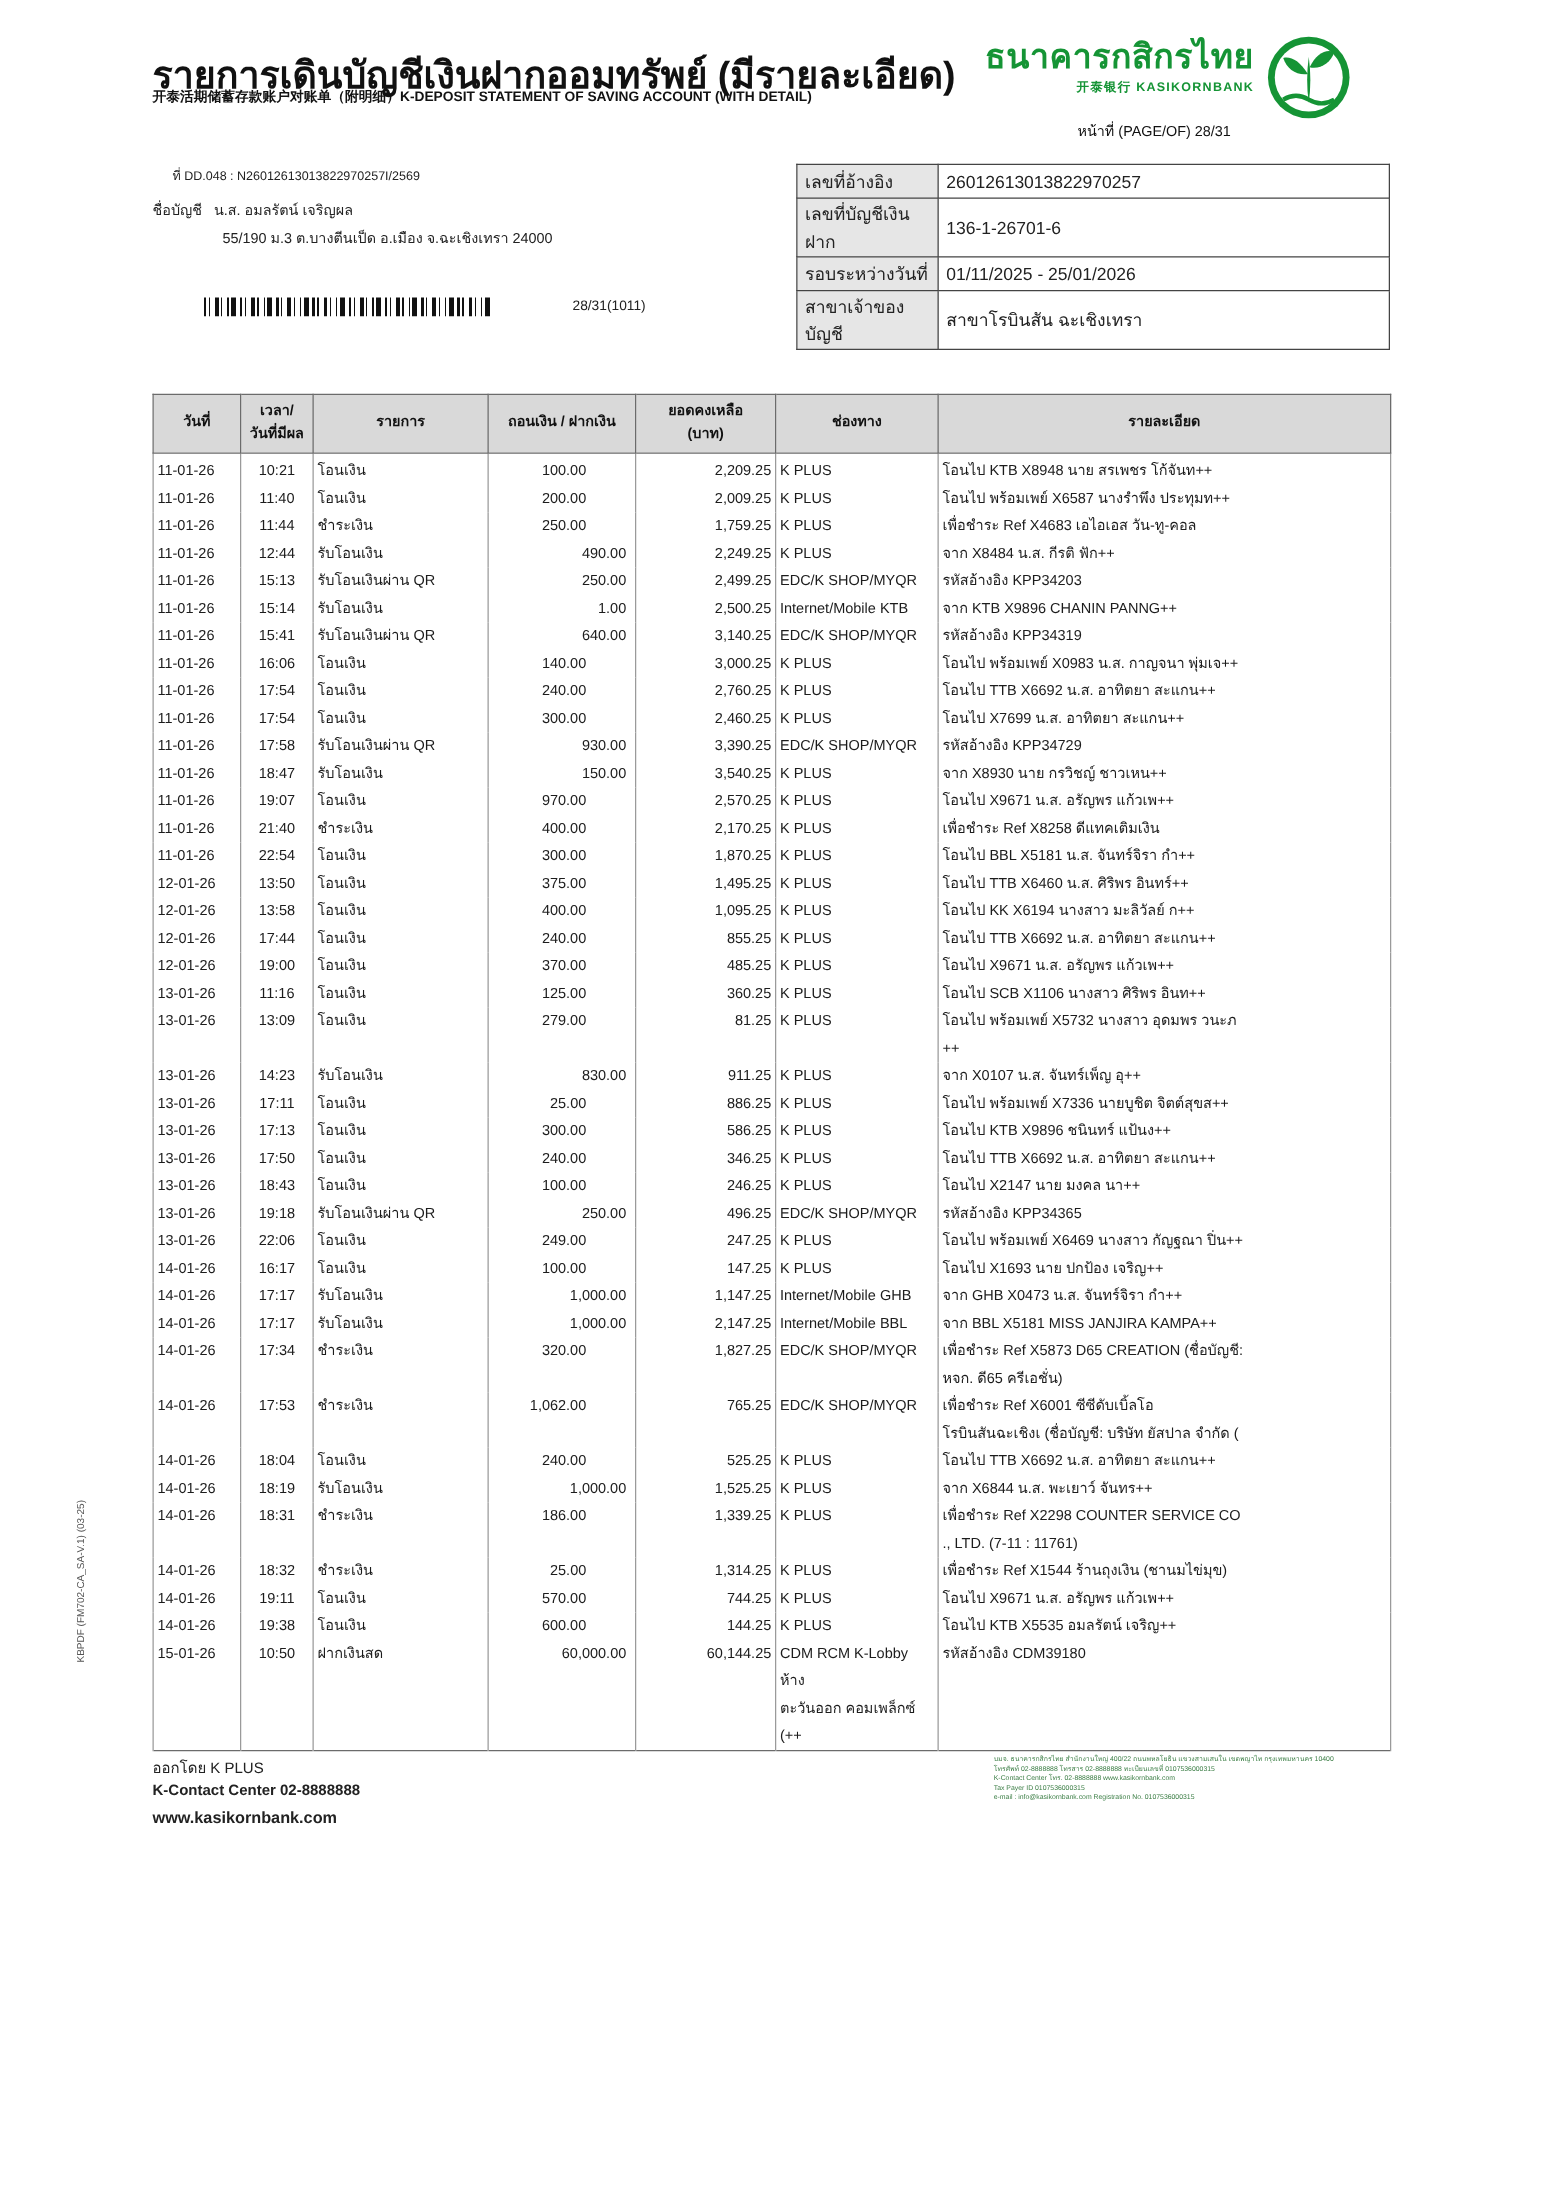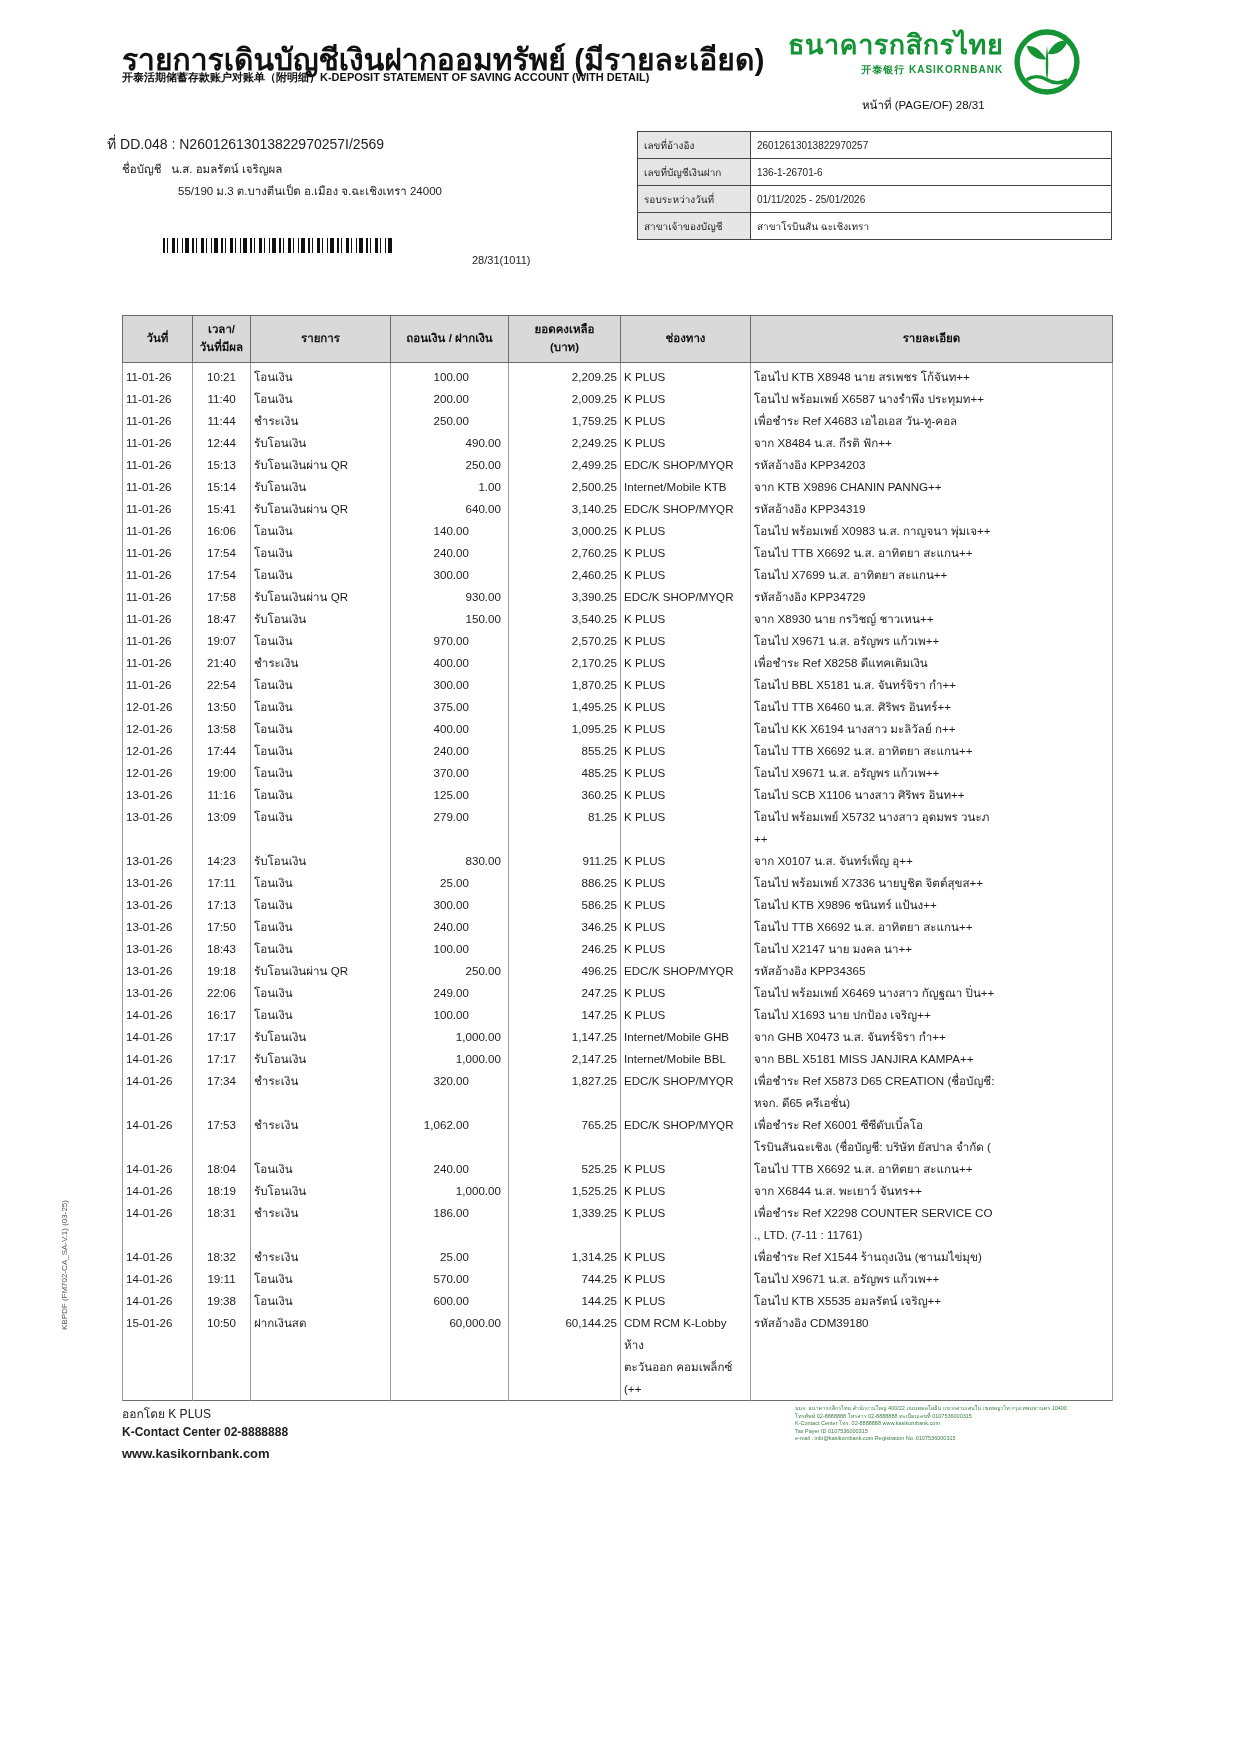--- a/index.html
+++ b/index.html
@@ -9,34 +9,34 @@
     margin:0 auto;
   }
   
   .title{position:absolute;left:122px;top:36px;font-size:30px;font-weight:bold;color:#111;}
   .subtitle{position:absolute;left:122px;top:70px;font-size:11px;font-weight:bold;color:#111;}
   .logo-block{position:absolute;left:788px;top:30px;display:flex;align-items:flex-start;gap:10px;text-align:right;}
   .logo-text .th{font-size:27px;font-weight:bold;color:#159435;line-height:30px;letter-spacing:0.5px;}
   .logo-text .en{font-size:10px;font-weight:bold;color:#159435;margin-top:3px;letter-spacing:1px;}
   .logo-svg{width:68px;height:68px;margin-top:-2px;}
   .page-of{position:absolute;left:862px;top:96px;font-size:11.5px;color:#111;}
-  .doc-no{position:absolute;left:107px;top:133px;font-size:14px;}
+  .doc-no{position:absolute;left:138px;top:133px;font-size:10px;}
   .acct{position:absolute;left:122px;top:158px;font-size:11.5px;line-height:22px;}
   .acct .addr{padding-left:56px;}
   
   .info-table{position:absolute;left:637px;top:131px;border-collapse:collapse;table-layout:fixed;width:475px;}
-  .info-table td{border:1px solid #444;font-size:10px;height:24px;padding:1px 6px;vertical-align:middle;}
+  .info-table td{border:1px solid #444;font-size:14px;height:24px;padding:1px 6px;vertical-align:middle;}
   .info-table td.lbl{background:#e6e6e6;width:100px;font-weight:normal;}
   
   .barcode{position:absolute;left:163px;top:238px;width:230px;height:15px;
     background:repeating-linear-gradient(90deg,
       #111 0 2px,#fff 2px 4px,#111 4px 5px,#fff 5px 9px,
       #111 9px 12px,#fff 12px 14px,#111 14px 15px,#fff 15px 19px,
       #111 19px 20px,#fff 20px 22px,#111 22px 26px,#fff 26px 29px);}
-  .barcode-label{position:absolute;left:472px;top:239px;font-size:11px;margin-top:15px;}
+  .barcode-label{position:absolute;left:458px;top:239px;font-size:11px;}
   
   .txn-wrap{position:absolute;left:122px;top:315px;}
   table.txn{border-collapse:collapse;border:1px solid #6b6b6b;table-layout:fixed;width:990px;background:#fff;}
   table.txn th{background:#d9d9d9;border:1px solid #6b6b6b;font-size:11.5px;font-weight:bold;
     padding:5px 2px;white-space:pre-line;line-height:1.55;vertical-align:middle;color:#111;}
   table.txn td{border-left:1px solid #9a9a9a;border-right:1px solid #9a9a9a;
     vertical-align:top;font-size:11.6px;line-height:22px;padding:0 3px;color:#1c1c1c;}
   table.txn tbody tr:first-child td{padding-top:3px;}
   col.c1{width:70px}col.c2{width:58px}col.c3{width:140px}col.c4{width:118px}
   col.c5{width:112px}col.c6{width:130px}col.c7{width:362px}

